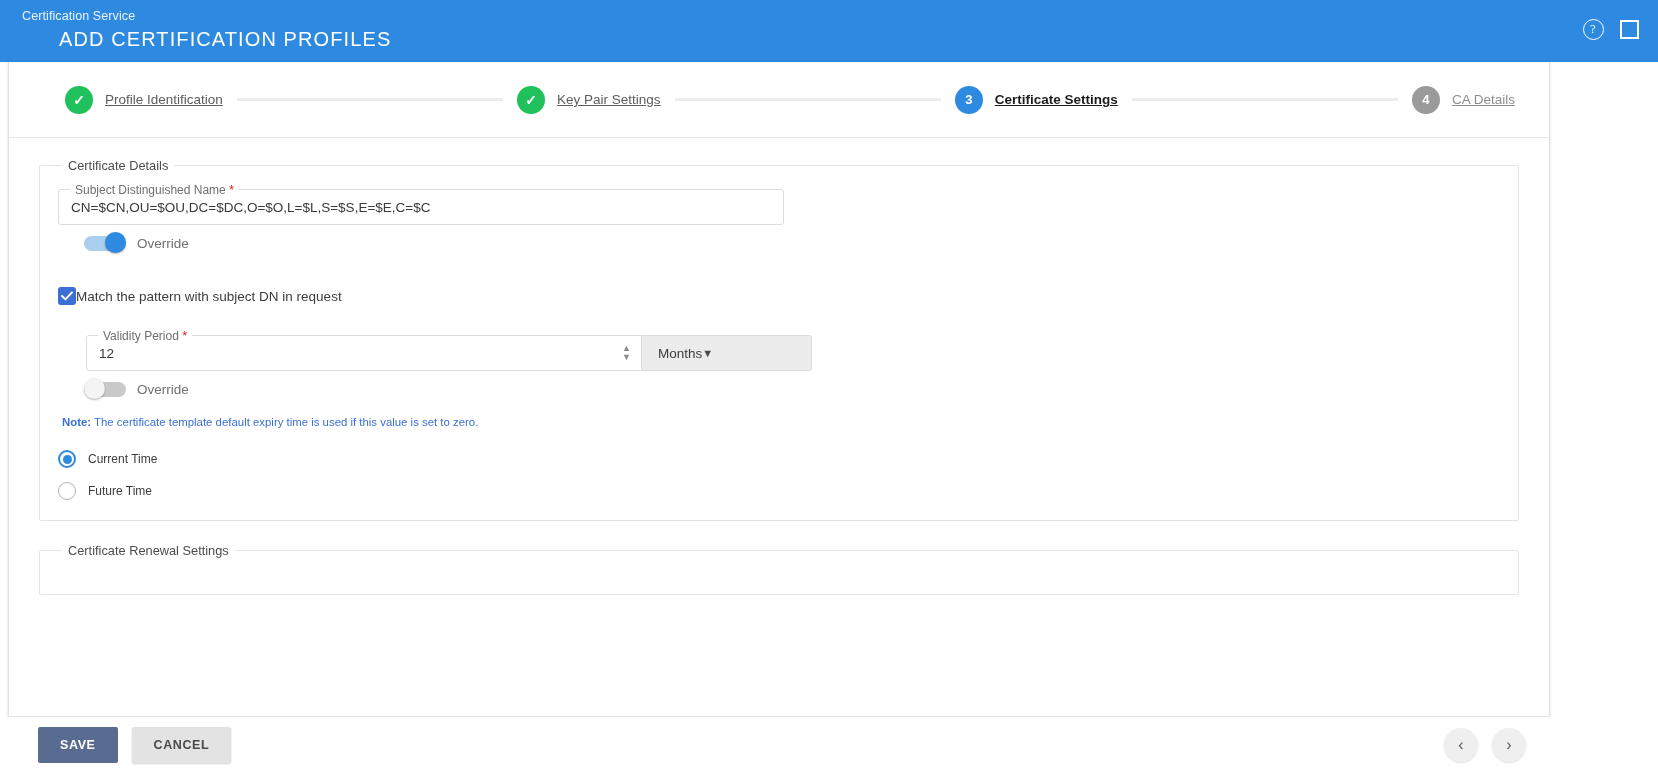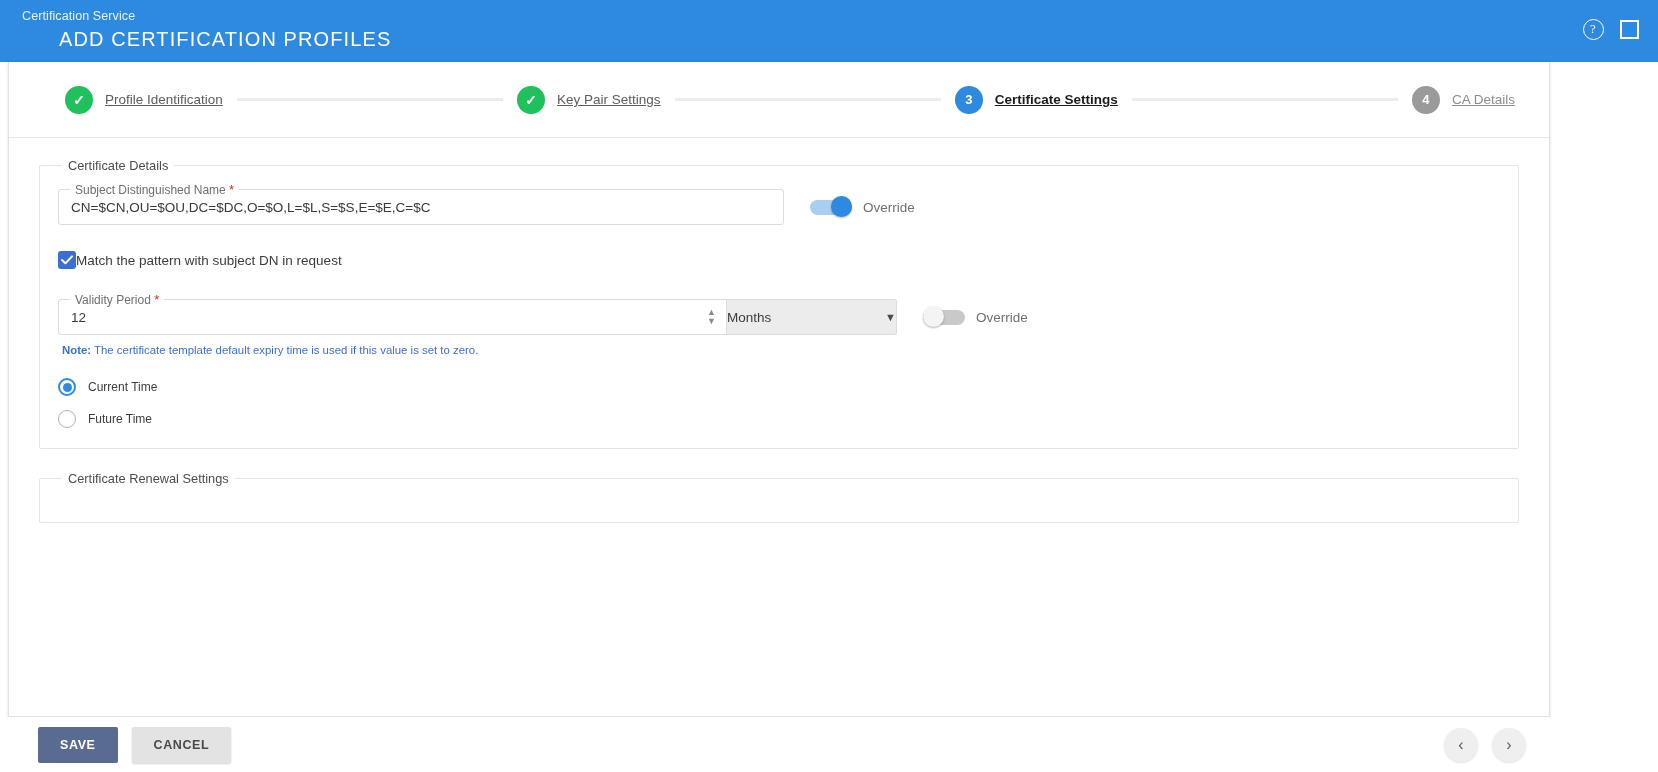--- a/index.html
+++ b/index.html
@@ -111,21 +111,21 @@
     padding: 16px 18px 20px 18px;
     margin-bottom: 22px;
   }
   fieldset.group > legend {
     font-size: 12.8px;
     color: #4c4c4c;
     padding: 0 6px;
     margin-left: 4px;
   }
 
-  .row { display: flex; align-items: flex-start; }
+  .row { display: flex; align-items: flex-start; flex-direction: column; }
 
   
   .field {
     position: relative;
     border: 1px solid #dcdcdc;
     border-radius: 3px;
     background: #fff;
     height: 36px;
   }
   .field .flabel {
@@ -141,38 +141,38 @@
   .field input {
     width: 100%; height: 100%;
     border: none; outline: none; background: transparent;
     font-family: "Liberation Sans", sans-serif;
     font-size: 13.5px;
     color: #3a3a3a;
     padding: 0 12px;
   }
 
   .dn-field { width: 726px; }
-  .vp-wrap { display: flex; width: 839px; }
+  .vp-wrap { display: flex; width: 726px; margin-left: 28px; }
   .vp-field { flex: 1 1 auto; border-radius: 3px 0 0 3px; position: relative; }
   .vp-field input { padding-right: 34px; }
   .spinner {
     position: absolute; right: 10px; top: 50%;
     transform: translateY(-50%);
     display: flex; flex-direction: column; gap: 2px;
     color: #8b8b8b; cursor: pointer;
   }
   .spinner span { font-size: 9px; line-height: 7px; }
   .unit-select {
     width: 170px; height: 36px;
     background: #ececec;
     border: 1px solid #dcdcdc;
     border-left: none;
     border-radius: 0 3px 3px 0;
-    display: flex; align-items: center; justify-content: space-between;
-    padding: 0 0;
+    display: flex; align-items: center; 
+    padding: 0 16px;
     font-size: 13.5px; color: #3d3d3d;
     cursor: pointer;
   }
   .caret { font-size: 11px; color: #4b4b4b; }
 
   
   .toggle-wrap {
     display: flex; align-items: center; gap: 11px;
     margin-left: 26px;
     height: 36px;

